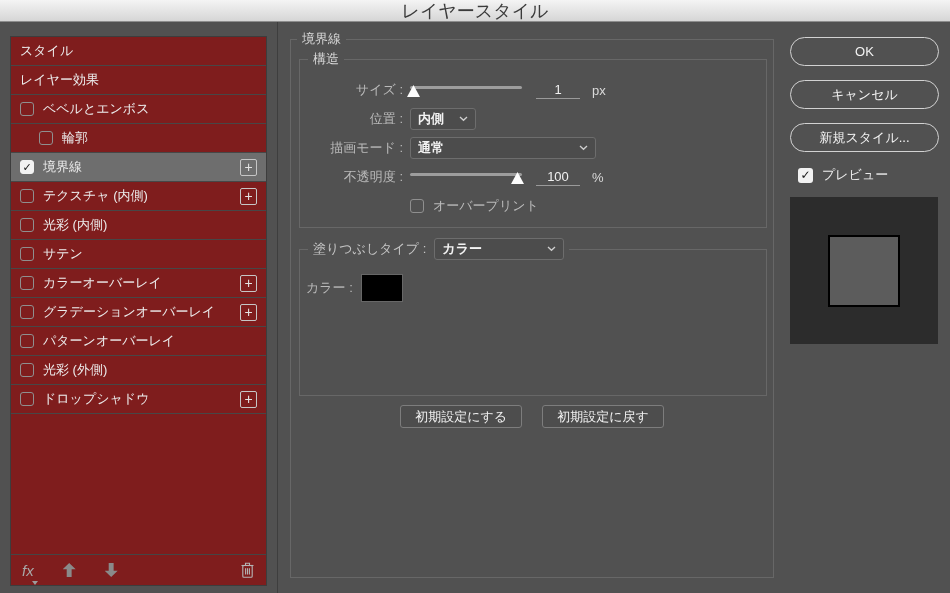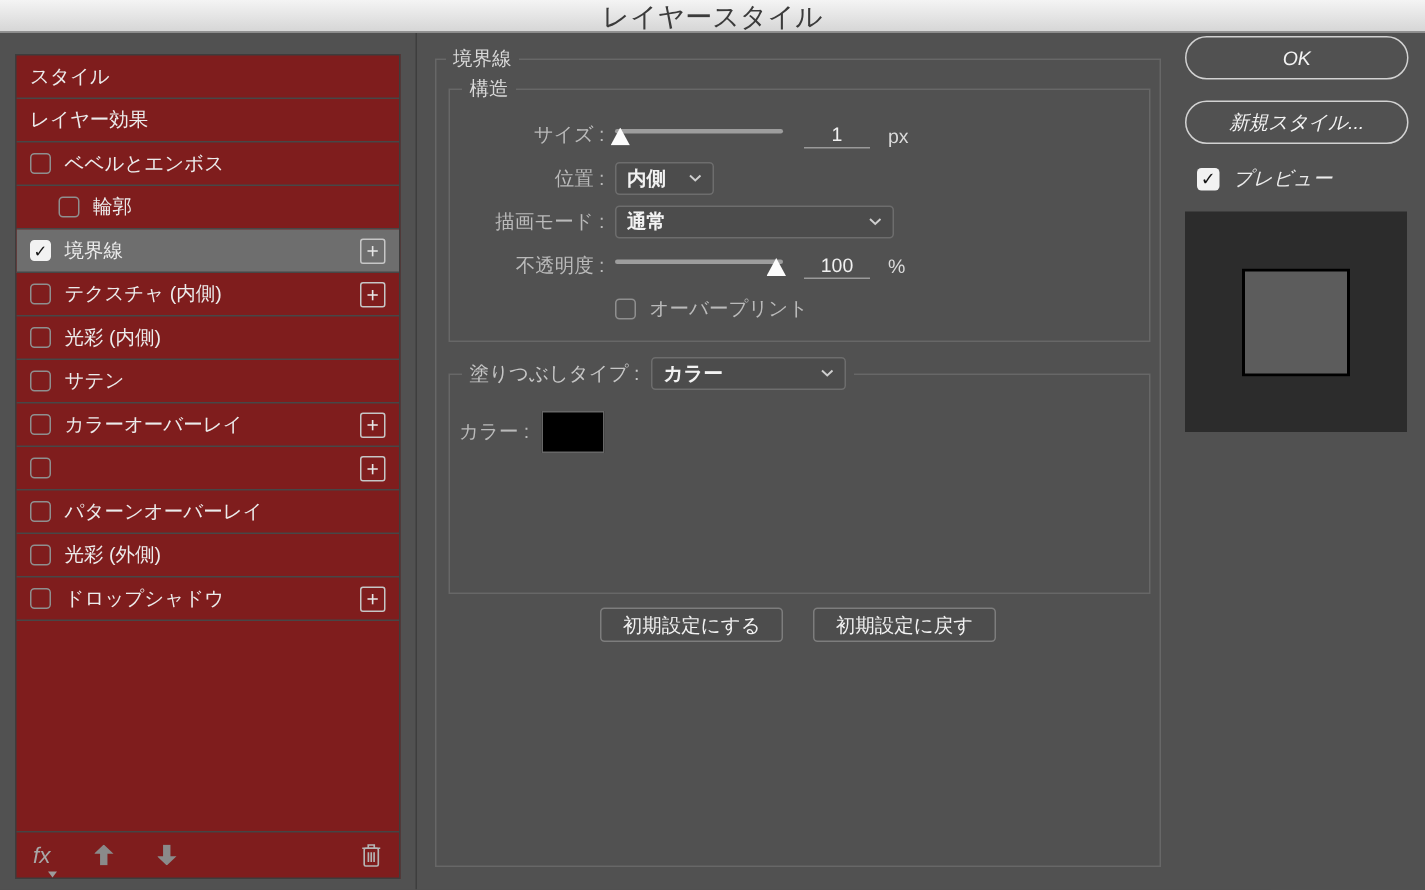--- a/index.html
+++ b/index.html
@@ -94,21 +94,21 @@
   .color-row { display:flex; align-items:center; margin:14px 0 0 6px; }
   .color-label { color:#bababa; padding-right:8px; }
   .swatch { width:42px; height:28px; border:1px solid #676767; }
   .default-btns { display:flex; justify-content:center; gap:20px; margin-top:9px; }
   .dlg-btn {
     height:23px; padding:0 14px; background:#4d4d4d; border:1px solid #7d7d7d;
     border-radius:3px; color:#f2f2f2; font-size:13px;
     display:flex; align-items:center; cursor:default;
   }
   
-  .actions { position:absolute; left:790px; top:24px; width:149px;font-style:italic; }
+  .actions { position:absolute; left:790px; top:37px; width:149px; }
   .pill {
     height:29px; border:1px solid #d2d2d2; border-radius:15px; margin-bottom:14px;
     display:flex; align-items:center; justify-content:center;
     color:#f4f4f4; background:transparent; cursor:default;
   }
   .preview-row { display:flex; align-items:center; gap:9px; margin:2px 0 0 8px; }
   .cb-white {
     width:15px; height:15px; background:#f2f2f2; border-radius:3px;
     display:flex; align-items:center; justify-content:center;
     font-size:12px; font-weight:bold; color:#141414;
@@ -161,20 +161,21 @@
         <span class="cb"></span>
         <span>サテン</span>
       </div>
       <div class="sb-row">
         <span class="cb"></span>
         <span>カラーオーバーレイ</span>
         <span class="plus-btn">+</span>
       </div>
       <div class="sb-row">
         <span class="cb"></span>
+        <span>グラデーションオーバーレイ</span>
         <span class="plus-btn">+</span>
       </div>
       <div class="sb-row">
         <span class="cb"></span>
         <span>パターンオーバーレイ</span>
       </div>
       <div class="sb-row">
         <span class="cb"></span>
         <span>光彩 (外側)</span>
       </div>
@@ -279,20 +280,21 @@
   </fieldset>
 
   <div class="default-btns">
     <button class="dlg-btn">初期設定にする</button>
     <button class="dlg-btn">初期設定に戻す</button>
   </div>
 </fieldset>
 
 <div class="actions">
   <div class="pill">OK</div>
+  <div class="pill">キャンセル</div>
   <div class="pill">新規スタイル...</div>
   <div class="preview-row">
     <span class="cb-white">✓</span>
     <span class="preview-label">プレビュー</span>
   </div>
   <div class="preview-box" style="background: rgb(44, 44, 44);">
     <div class="preview-square" style="background: rgb(92, 92, 92);"></div>
   </div>
 </div>
 

